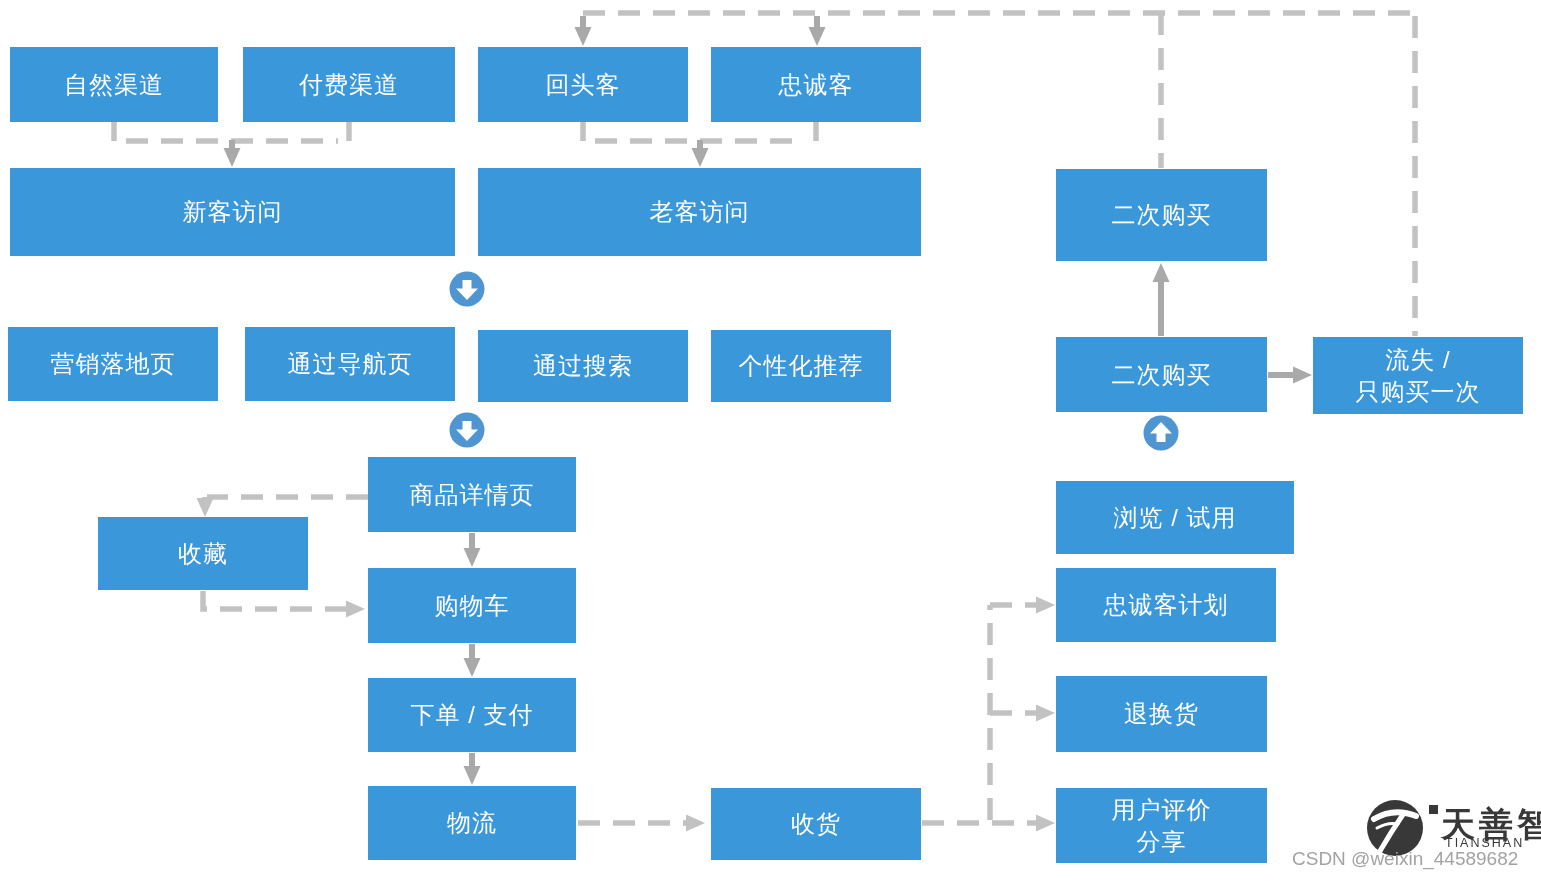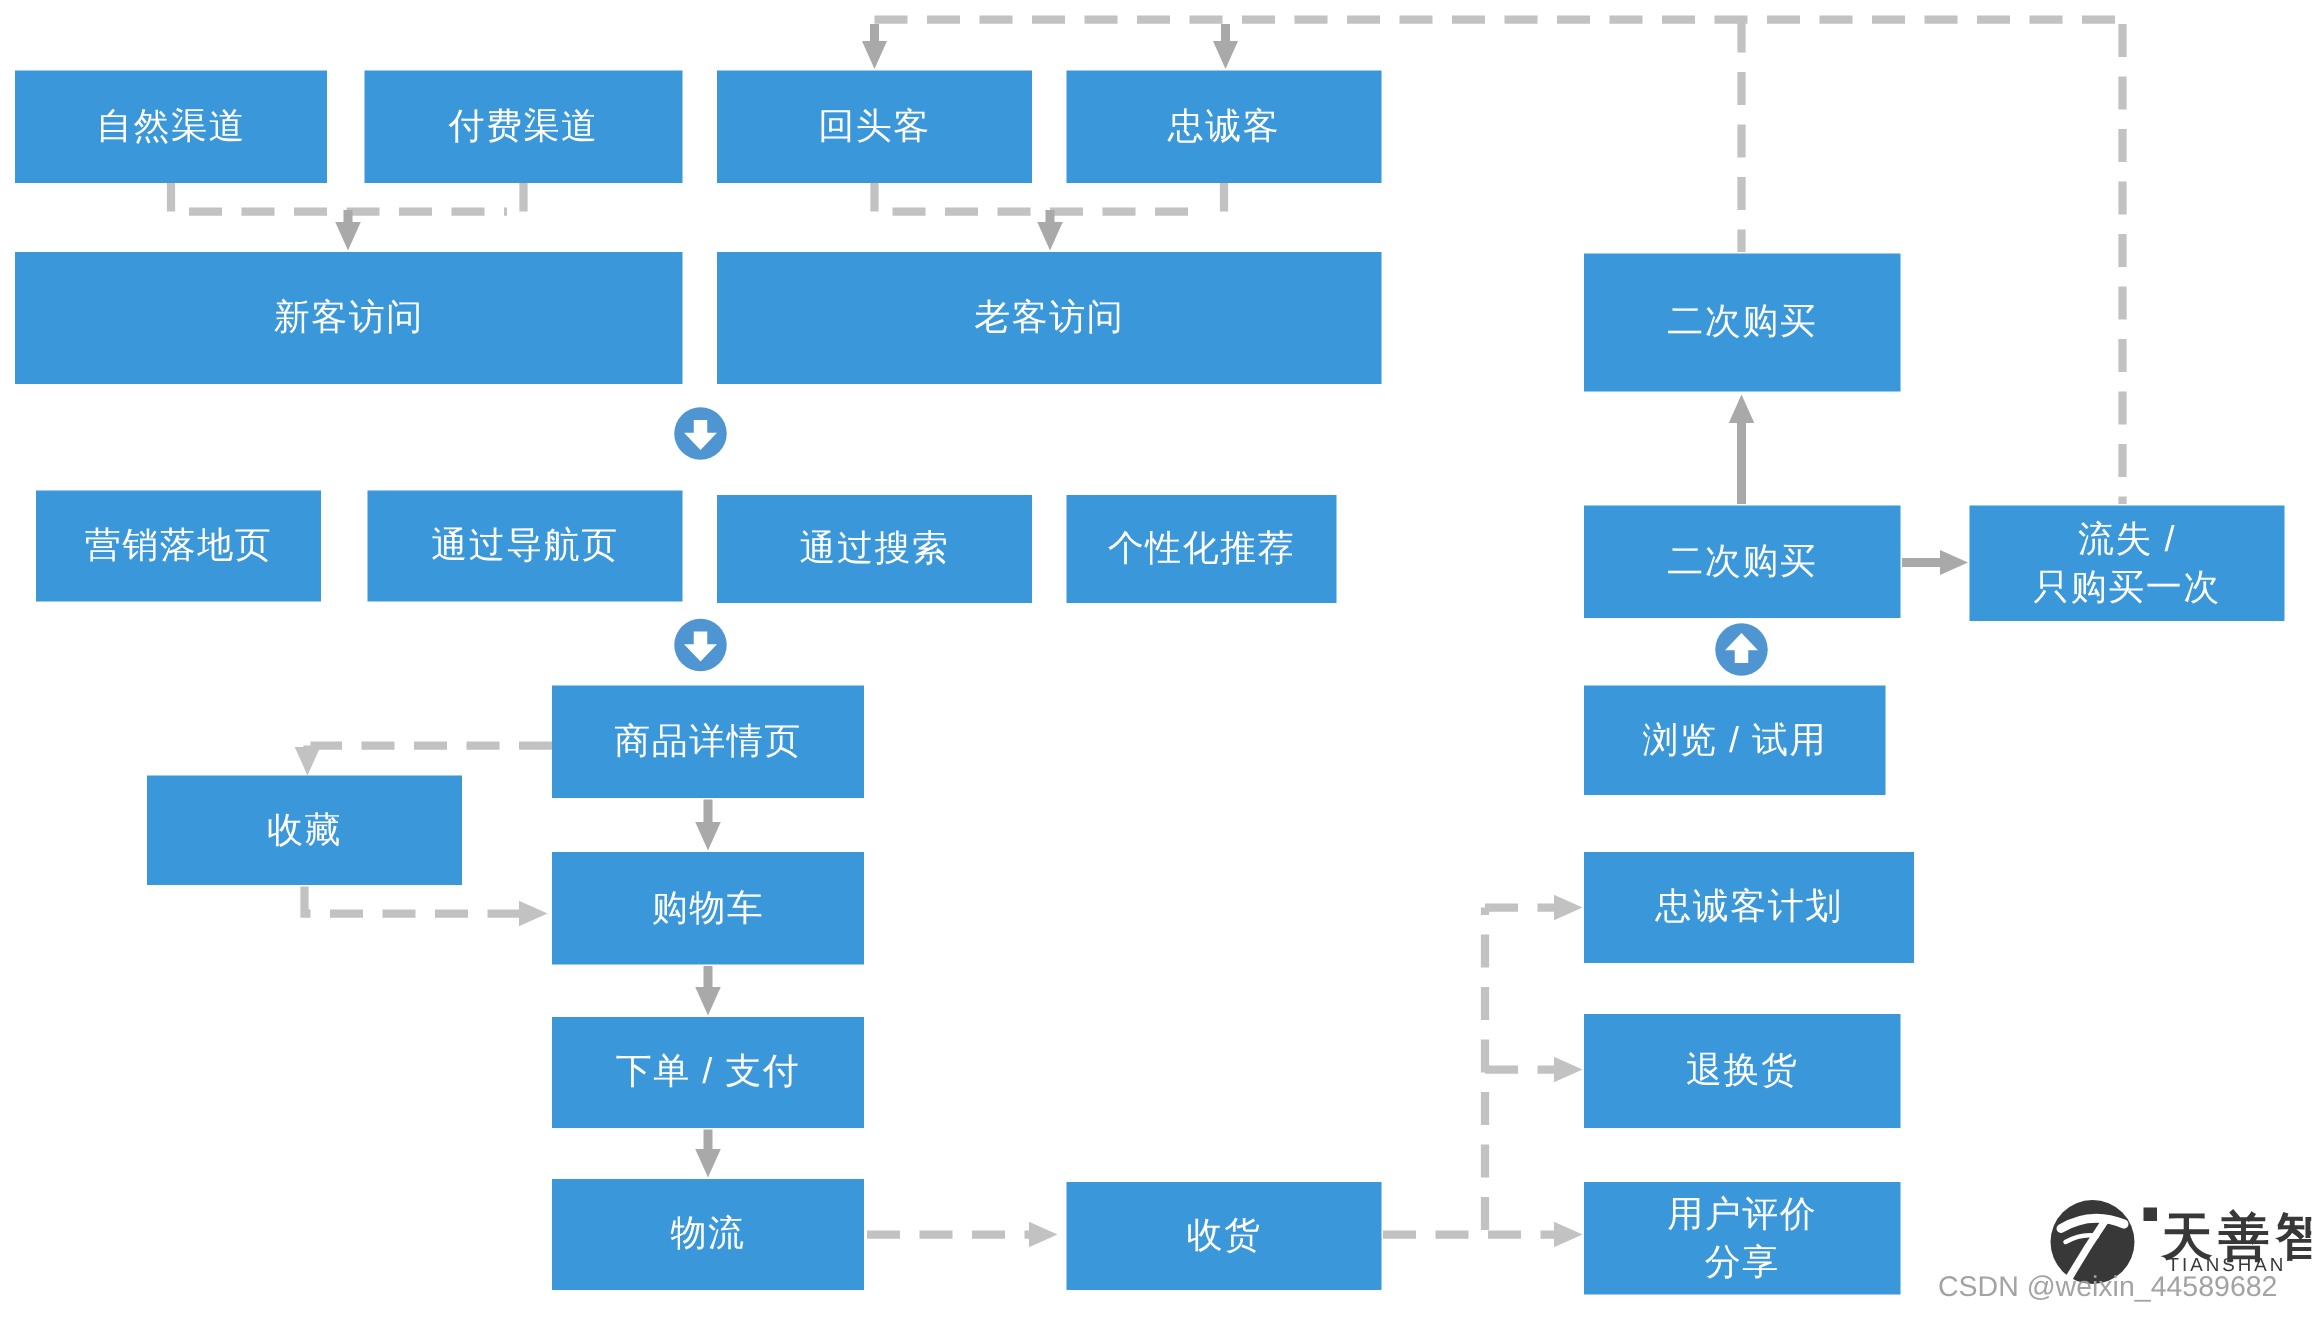--- a/index.html
+++ b/index.html
@@ -100,31 +100,31 @@
 
   <div class="node" style="left:10px;top:47px;width:208px;height:75px">自然渠道</div>
   <div class="node" style="left:243px;top:47px;width:212px;height:75px">付费渠道</div>
   <div class="node" style="left:478px;top:47px;width:210px;height:75px">回头客</div>
   <div class="node" style="left:711px;top:47px;width:210px;height:75px">忠诚客</div>
 
   <div class="node" style="left:10px;top:168px;width:445px;height:88px">新客访问</div>
   <div class="node" style="left:478px;top:168px;width:443px;height:88px">老客访问</div>
   <div class="node" style="left:1056px;top:169px;width:211px;height:92px">二次购买</div>
 
-  <div class="node" style="left:24px;top:327px;width:190px;height:74px">营销落地页</div>
+  <div class="node" style="left:8px;top:327px;width:210px;height:74px">营销落地页</div>
   <div class="node" style="left:245px;top:327px;width:210px;height:74px">通过导航页</div>
   <div class="node" style="left:478px;top:330px;width:210px;height:72px">通过搜索</div>
   <div class="node" style="left:711px;top:330px;width:180px;height:72px">个性化推荐</div>
   <div class="node" style="left:1056px;top:337px;width:211px;height:75px">二次购买</div>
   <div class="node" style="left:1313px;top:337px;width:210px;height:77px">流失 /
 只购买一次</div>
 
   <div class="node" style="left:368px;top:457px;width:208px;height:75px">商品详情页</div>
   <div class="node" style="left:98px;top:517px;width:210px;height:73px">收藏</div>
-  <div class="node" style="left:1056px;top:457px;width:201px;height:73px">浏览 / 试用</div>
+  <div class="node" style="left:1056px;top:481px;width:238px;height:73px">浏览 / 试用</div>
 
   <div class="node" style="left:368px;top:568px;width:208px;height:75px">购物车</div>
   <div class="node" style="left:1056px;top:568px;width:220px;height:74px">忠诚客计划</div>
 
   <div class="node" style="left:368px;top:678px;width:208px;height:74px">下单 / 支付</div>
   <div class="node" style="left:1056px;top:676px;width:211px;height:76px">退换货</div>
 
   <div class="node" style="left:368px;top:786px;width:208px;height:74px">物流</div>
   <div class="node" style="left:711px;top:788px;width:210px;height:72px">收货</div>
   <div class="node" style="left:1056px;top:788px;width:211px;height:75px">用户评价

